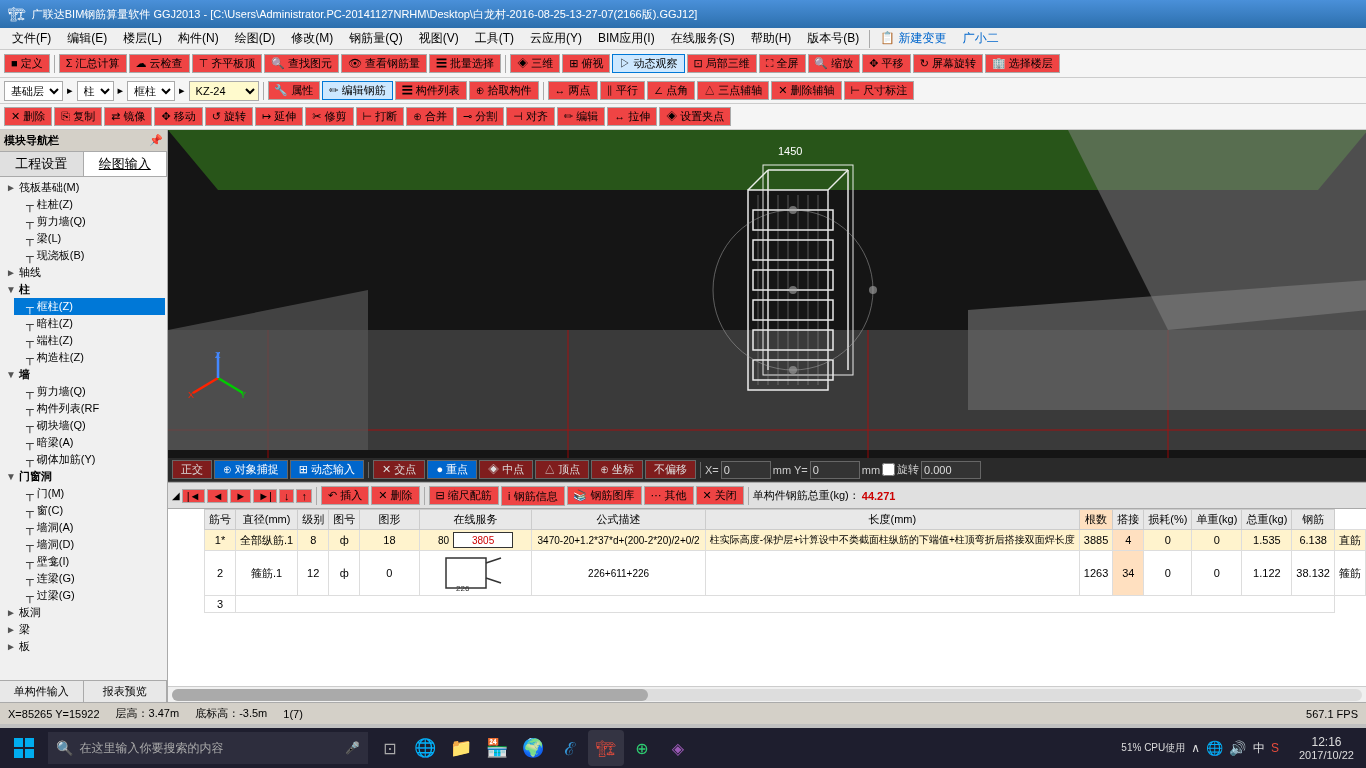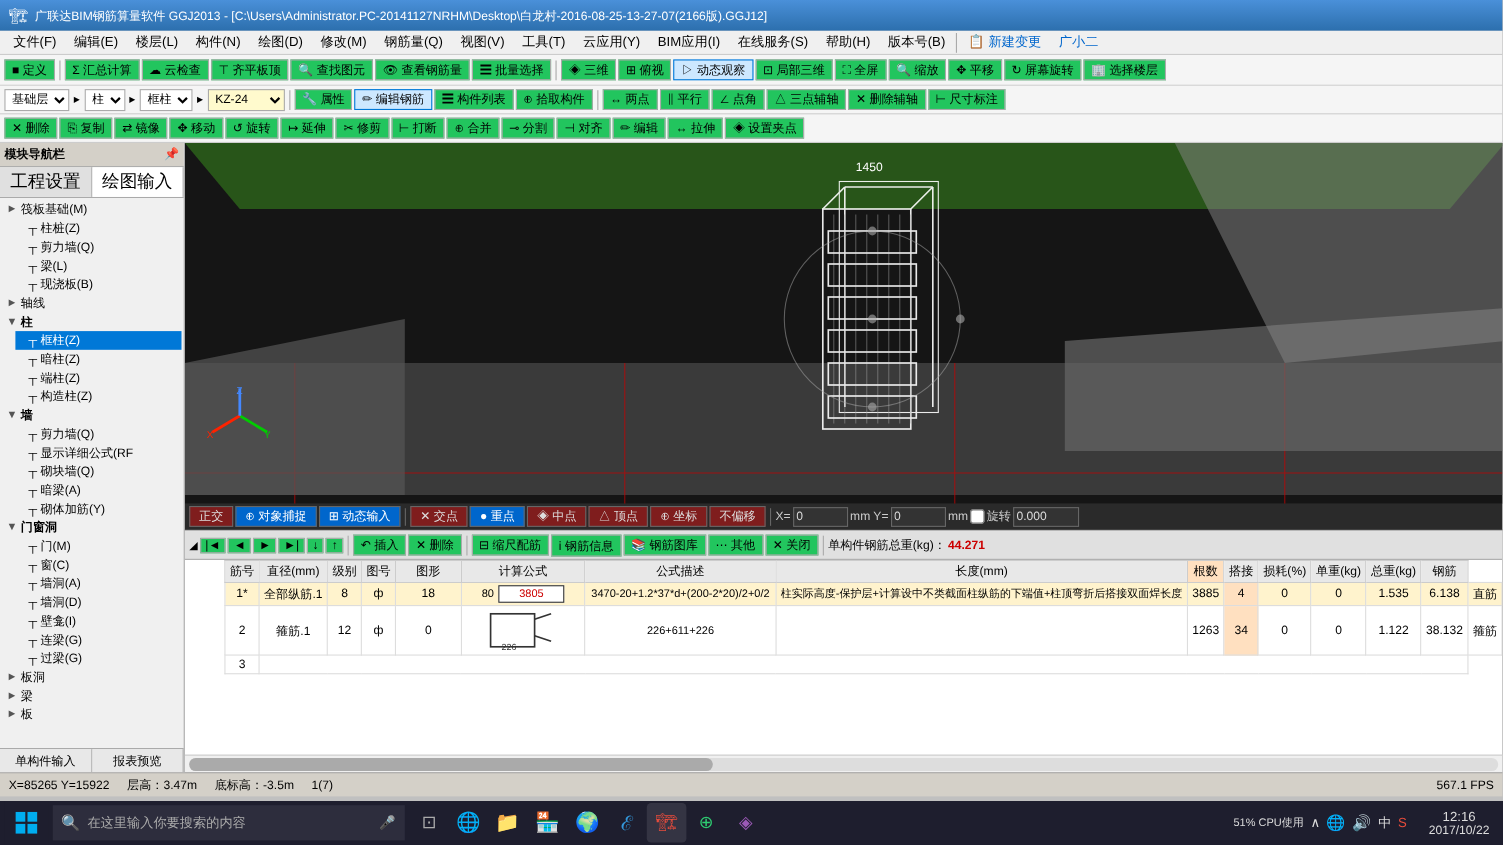--- a/index.html
+++ b/index.html
@@ -12,33 +12,33 @@
     .title-btn { width: 16px; height: 14px; background: #c0c0c0; border: 1px solid #888; display: inline-flex; align-items: center; justify-content: center; font-size: 10px; cursor: pointer; color: #000; }
 
     
     #menubar { height: 22px; background: #f0f0f0; display: flex; align-items: center; padding: 0 4px; border-bottom: 1px solid #ccc; font-size: 12px; }
     .menu-item { padding: 2px 8px; cursor: pointer; white-space: nowrap; }
 
     
     #toolbar1 { height: 28px; background: #f5f5f5; display: flex; align-items: center; padding: 0 4px; border-bottom: 1px solid #ccc; gap: 2px; }
     #toolbar2 { height: 26px; background: #f5f5f5; display: flex; align-items: center; padding: 0 4px; border-bottom: 1px solid #ccc; gap: 2px; font-size: 11px; }
     #toolbar3 { height: 26px; background: #f5f5f5; display: flex; align-items: center; padding: 0 4px; border-bottom: 1px solid #ccc; gap: 2px; font-size: 11px; }
-    .tb-btn { padding: 1px 6px; background: #22c55e; border: 1px solid #aaa; cursor: pointer; font-size: 11px; white-space: nowrap; display: flex; align-items: center; gap: 2px; }
+    .tb-btn { padding: 1px 6px; background: #ef4444; border: 1px solid #aaa; cursor: pointer; font-size: 11px; white-space: nowrap; display: flex; align-items: center; gap: 2px; }
     .tb-sep { width: 1px; height: 18px; background: #aaa; margin: 0 2px; }
     .tb-select { height: 20px; font-size: 11px; border: 1px solid #aaa; background: white; padding: 0 2px; }
 
     
     #main { display: flex; height: calc(768px - 28px - 22px - 28px - 26px - 26px - 26px - 24px); }
 
     
     #left-panel { width: 168px; background: #f0f0f0; border-right: 1px solid #aaa; display: flex; flex-direction: column; }
     #panel-header { height: 22px; background: #d4d0c8; display: flex; align-items: center; justify-content: space-between; padding: 0 4px; border-bottom: 1px solid #aaa; font-size: 11px; font-weight: bold; }
     #panel-tabs { display: flex; border-bottom: 1px solid #aaa; }
-    .panel-tab { flex: 1; text-align: center; padding: 3px 2px; font-size: 16px; background: #e0e0e0; border-right: 1px solid #aaa; cursor: pointer; }
-    .panel-tab.active { background: white; }
+    .panel-tab { flex: 1; text-align: center; padding: 3px 2px; font-size: 13px; background: #e0e0e0; border-right: 1px solid #aaa; cursor: pointer; }
+    .panel-tab.active { background: white; text-decoration: underline; }
     #tree { flex: 1; overflow-y: auto; padding: 2px; }
     .tree-item { padding: 1px 2px 1px 12px; cursor: pointer; display: flex; align-items: center; gap: 3px; font-size: 11px; white-space: nowrap; }
     .tree-item.selected { background: #0078d7; color: white; }
     .tree-children { padding-left: 12px; }
     .tree-icon { font-size: 10px; color: #555; }
     #panel-bottom { display: flex; border-top: 1px solid #aaa; }
     .panel-bottom-btn { flex: 1; padding: 3px; text-align: center; font-size: 11px; background: #e8e8e8; border-right: 1px solid #aaa; cursor: pointer; }
 
     
     #right-area { flex: 1; display: flex; flex-direction: column; }
@@ -236,21 +236,21 @@
         <span class="tree-icon">▼</span>
         <span>墙</span>
       </div>
       <div class="tree-children">
         <div class="tree-item">
             <span>┬</span>
             <span>剪力墙(Q)</span>
           </div>
         <div class="tree-item">
             <span>┬</span>
-            <span>显示详细公式(RF</span>
+            <span>构件列表(RF</span>
           </div>
         <div class="tree-item">
             <span>┬</span>
             <span>砌块墙(Q)</span>
           </div>
         <div class="tree-item">
             <span>┬</span>
             <span>暗梁(A)</span>
           </div>
         <div class="tree-item">
@@ -434,21 +434,21 @@
 
       <div id="rebar-table" style="flex:1; overflow:auto;padding-left:36px;">
         <table>
           <thead>
             <tr>
               <th>筋号</th>
               <th>直径(mm)</th>
               <th>级别</th>
               <th>图号</th>
               <th style="width:140px;">图形</th>
-              <th style="width:180px;">计算公式</th>
+              <th style="width:180px;">在线服务</th>
               <th style="width:180px;margin-top:46px;">公式描述</th>
               <th>长度(mm)</th>
               <th style="background:#ffe0c0;">根数</th>
               <th>搭接</th>
               <th>损耗(%)</th>
               <th>单重(kg)</th>
               <th>总重(kg)</th>
               <th>钢筋</th>
             </tr>
           </thead>

